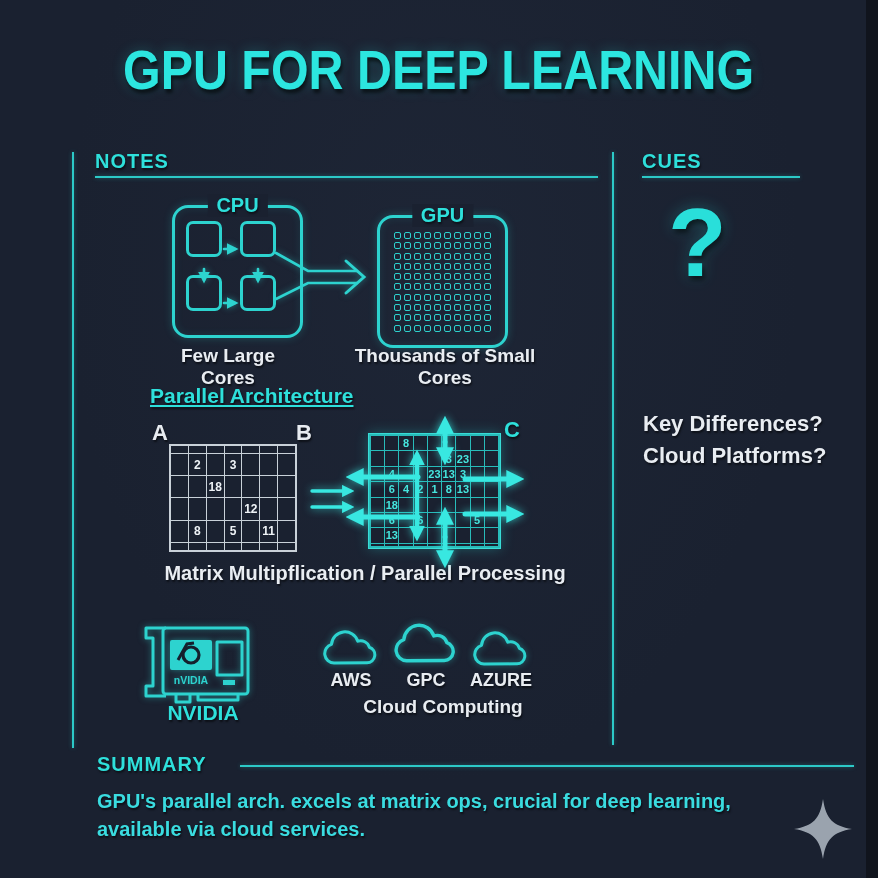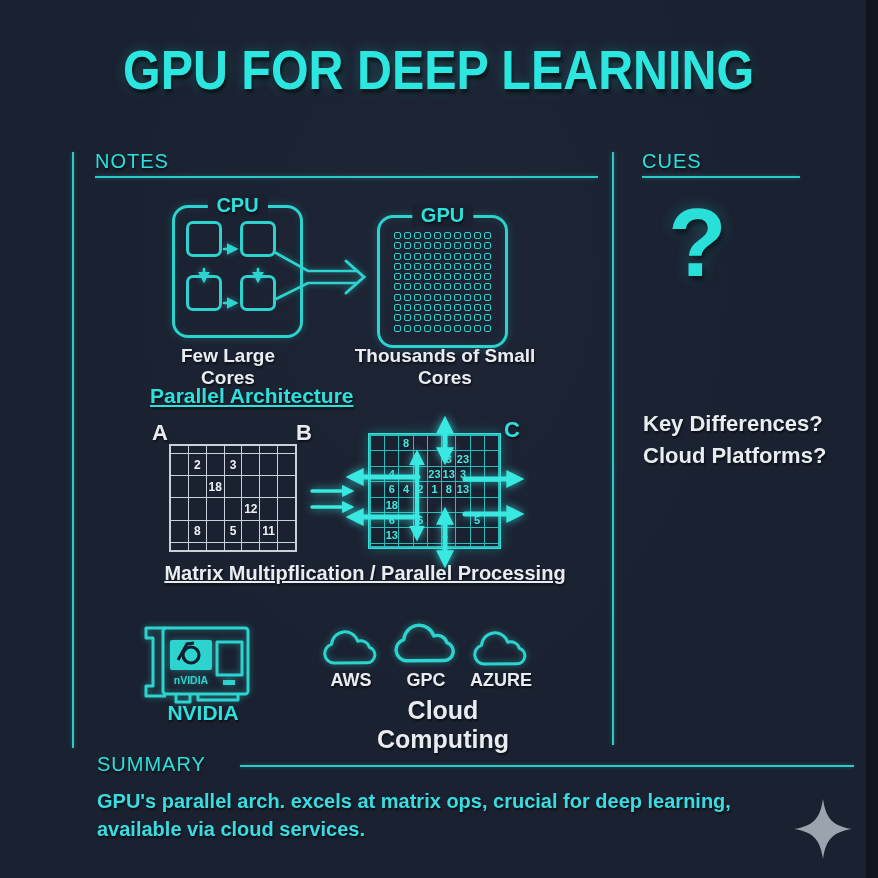--- a/index.html
+++ b/index.html
@@ -23,21 +23,21 @@
   .title{
     display:inline-block;font-size:55px;font-weight:700;letter-spacing:0px;
     color:#2ce6e0;transform:scaleX(.88);transform-origin:center;
     text-shadow:2px 4px 4px rgba(0,0,0,.6),0 0 14px rgba(44,230,224,.25);
     white-space:nowrap;
   }
 
   
   .vline{width:2px;background:#2cc9c7;box-shadow:0 0 4px rgba(44,201,199,.4);}
   .hline{height:2px;background:#2cc9c7;box-shadow:0 0 4px rgba(44,201,199,.4);}
-  .sec-header{font-size:20px;font-weight:400;letter-spacing:1px;color:#2ee0db;text-shadow:1px 2px 2px rgba(0,0,0,.5);}
+  .sec-header{font-size:20px;font-weight:700;letter-spacing:1px;color:#2ee0db;text-shadow:1px 2px 2px rgba(0,0,0,.5);}
 
   
   .chip-box{
     position:absolute;width:125px;height:127px;border:3px solid #2dd3cf;border-radius:16px;
     box-shadow:0 0 8px rgba(45,211,207,.25), inset 0 0 8px rgba(45,211,207,.12);
   }
   .chip-label{
     position:absolute;top:-14px;left:50%;transform:translateX(-50%);
     background:#1a2130;padding:0 9px;font-size:20px;font-weight:700;color:#2ee0db;
     text-shadow:1px 2px 2px rgba(0,0,0,.5);white-space:nowrap;
@@ -371,21 +371,21 @@
       <line x1="145" y1="132" x2="145" y2="157" stroke-width="5" marker-end="url(#ah)"></line>
 
       <line x1="118" y1="72" x2="52" y2="72" stroke-width="5" marker-end="url(#ah)"></line>
       <line x1="118" y1="112" x2="52" y2="112" stroke-width="5" marker-end="url(#ah)"></line>
 
       <line x1="165" y1="74" x2="218" y2="74" stroke-width="5" marker-end="url(#ah)"></line>
       <line x1="165" y1="109" x2="218" y2="109" stroke-width="5" marker-end="url(#ah)"></line>
     </g>
   </svg>
 
-  <div class="abs caption ctr" style="left:150px;top:562px;width:430px;font-size:20px;text-decoration:underline;">Matrix Multipflication / Parallel Processing</div>
+  <div class="abs caption ctr" style="left:150px;top:562px;width:430px;font-size:20px;">Matrix Multipflication / Parallel Processing</div>
 
   <svg class="abs soft-glow" style="left:140px;top:612px;" width="115" height="100" viewBox="0 0 115 100">
     <g stroke="#2dd3cf" stroke-width="3" fill="none" stroke-linejoin="round">
       <path d="M26 16 H6 V26 H13 V74 H6 V84 H26"></path>
       <rect x="23" y="16" width="85" height="66" rx="3"></rect>
       <rect x="77" y="30" width="25" height="33"></rect>
       <path d="M36 82 v8 h14 v-8"></path>
       <path d="M58 82 v6 h40 v-6"></path>
     </g>
     <rect x="83" y="68" width="12" height="5" fill="#2dd3cf"></rect>
@@ -399,21 +399,21 @@
   <svg class="abs soft-glow" style="left:300px;top:620px;" width="250" height="58" viewBox="0 0 250 58">
     <g stroke="#2dd3cf" stroke-width="3" fill="none" stroke-linejoin="round" stroke-linecap="round">
       <path transform="translate(22,9)" d="M12 34 a9.5 9.5 0 0 1 -2.5 -18.6 a13.5 13.5 0 0 1 26.3 -3.2 a9 9 0 0 1 11.5 6 a8 8 0 0 1 -2.3 15.6 z"></path>
       <path transform="translate(93,2) scale(1.14)" d="M12 34 a9.5 9.5 0 0 1 -2.5 -18.6 a13.5 13.5 0 0 1 26.3 -3.2 a9 9 0 0 1 11.5 6 a8 8 0 0 1 -2.3 15.6 z"></path>
       <path transform="translate(172,10)" d="M12 34 a9.5 9.5 0 0 1 -2.5 -18.6 a13.5 13.5 0 0 1 26.3 -3.2 a9 9 0 0 1 11.5 6 a8 8 0 0 1 -2.3 15.6 z"></path>
     </g>
   </svg>
   <div class="abs caption ctr" style="left:322px;top:670px;width:58px;font-size:18px;">AWS</div>
   <div class="abs caption ctr" style="left:396px;top:670px;width:60px;font-size:18px;">GPC</div>
   <div class="abs caption ctr" style="left:468px;top:670px;width:66px;font-size:18px;">AZURE</div>
-  <div class="abs caption ctr" style="left:343px;top:696px;width:200px;font-size:25px;">Cloud Computing</div>
+  <div class="abs caption ctr" style="left:343px;top:696px;width:200px;font-size:19px;">Cloud Computing</div>
 
   <div class="abs qmark" style="left:668px;top:188px;">?</div>
   <div class="abs cue-text" style="left:643px;top:408px;">Key Differences?</div>
   <div class="abs cue-text" style="left:643px;top:440px;">Cloud Platforms?</div>
 
   <div class="abs sec-header" style="left:97px;top:753px;color:#2ee0db;">SUMMARY</div>
   <div class="abs hline" style="left:240px;top:765px;width:614px;"></div>
   <div class="abs summary-text" style="left:97px;top:788px;width:690px;">GPU's parallel arch. excels at matrix ops, crucial for deep learning, available via cloud services.</div>
 
   <svg class="abs" style="left:793px;top:798px;" width="60" height="62" viewBox="0 0 60 62">

